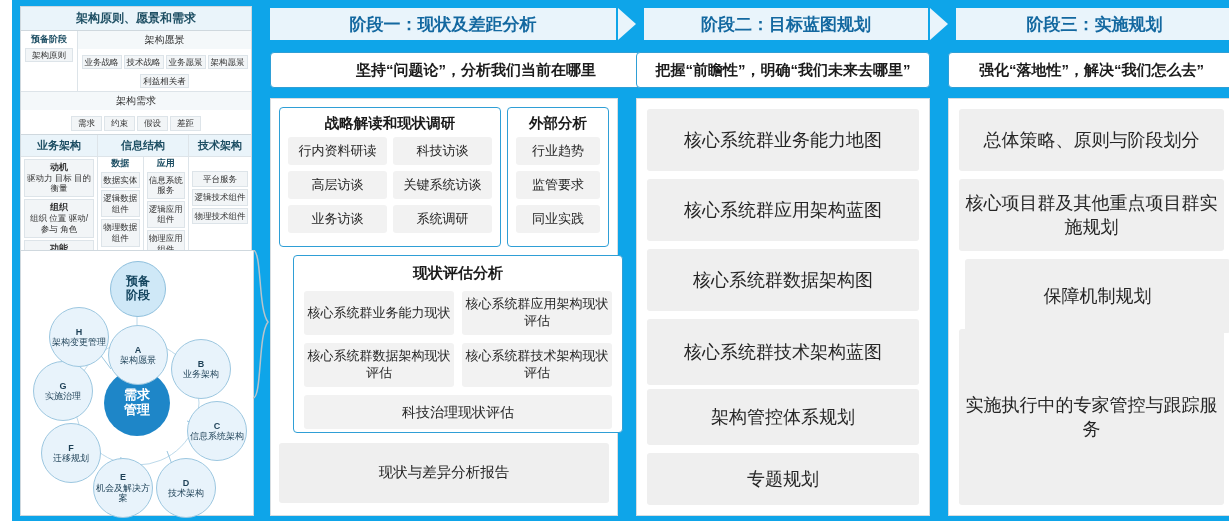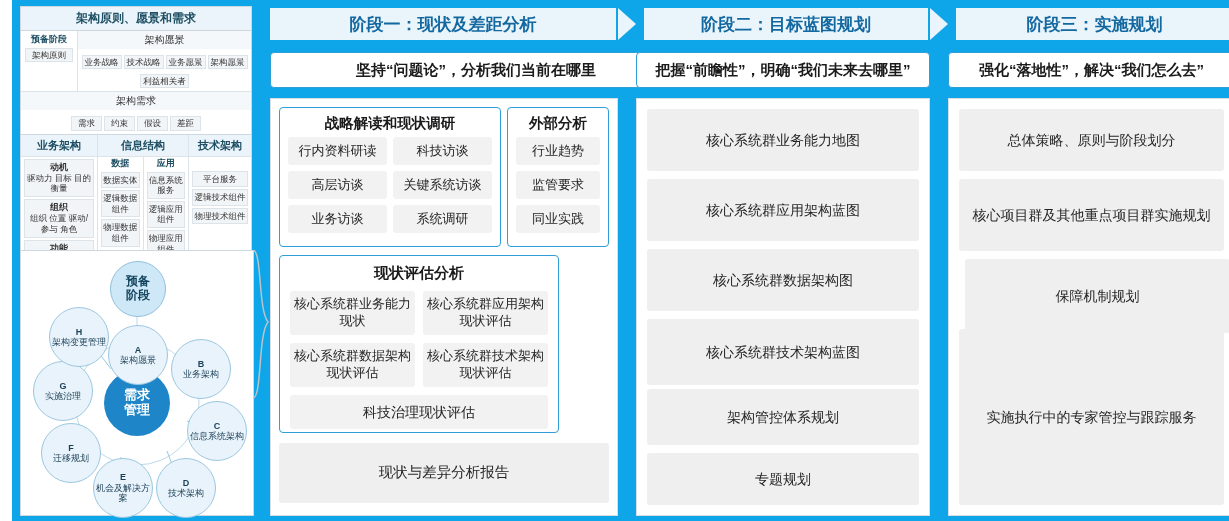--- a/index.html
+++ b/index.html
@@ -36,21 +36,21 @@
 
   
   .phase-head{position:absolute;top:8px;height:32px;background:#e9f4fb;color:#1368a0;font-weight:bold;font-size:17px;display:flex;align-items:center;justify-content:center;}
   .chev{position:absolute;top:8px;width:22px;height:32px;}
 
   
   .sub-banner{position:absolute;height:34px;border:1.5px solid #2f9fd6;border-radius:4px;background:#fff;display:flex;align-items:center;justify-content:center;font-weight:bold;font-size:15px;color:#1b1b1b;}
 
   
   .colbody{position:absolute;border:1px solid #d7dde1;background:#fff;}
-  .grayitem{background:#efefef;border-radius:3px;display:flex;align-items:center;justify-content:center;text-align:center;font-size:14px;color:#262626;line-height:1.35;padding:4px;box-sizing:border-box;}
+  .grayitem{background:#efefef;border-radius:3px;display:flex;align-items:center;justify-content:center;text-align:center;font-size:18px;color:#262626;line-height:1.35;padding:4px;box-sizing:border-box;}
   .bluebox{border:1.5px solid #2f9fd6;border-radius:4px;background:#fff;box-sizing:border-box;}
   .bb-title{text-align:center;font-weight:bold;font-size:14.5px;color:#1b1b1b;padding:6px 0 4px;}
   .lightitem{background:#f2f2f2;border-radius:3px;display:flex;align-items:center;justify-content:center;text-align:center;font-size:13px;color:#262626;line-height:1.3;box-sizing:border-box;padding:3px;}
 
   
   #connector{position:absolute;left:240px;top:250px;width:18px;height:150px;}
 </style>
 </head>
 <body>
 
@@ -220,21 +220,21 @@
 
     <div style="position:absolute;left:236px;top:8px;width:102px;height:140px;" class="bluebox">
       <div class="bb-title">外部分析</div>
       <div style="padding:0 8px 8px;display:flex;flex-direction:column;gap:6px;">
         <div class="lightitem" style="height:28px;">行业趋势</div>
         <div class="lightitem" style="height:28px;">监管要求</div>
         <div class="lightitem" style="height:28px;">同业实践</div>
       </div>
     </div>
 
-    <div style="position:absolute;left:8px;top:156px;width:280px;height:178px;" class="bluebox">
+    <div style="position:absolute;left:22px;top:156px;width:330px;height:178px;" class="bluebox">
       <div class="bb-title" style="font-size:15px;padding-top:8px;">现状评估分析</div>
       <div style="display:grid;grid-template-columns:1fr 1fr;gap:8px;padding:4px 10px 0;">
         <div class="lightitem" style="height:44px;">核心系统群业务能力现状</div>
         <div class="lightitem" style="height:44px;">核心系统群应用架构现状评估</div>
         <div class="lightitem" style="height:44px;">核心系统群数据架构现状评估</div>
         <div class="lightitem" style="height:44px;">核心系统群技术架构现状评估</div>
       </div>
       <div style="padding:8px 10px 0;">
         <div class="lightitem" style="height:34px;font-size:14px;">科技治理现状评估</div>
       </div>

